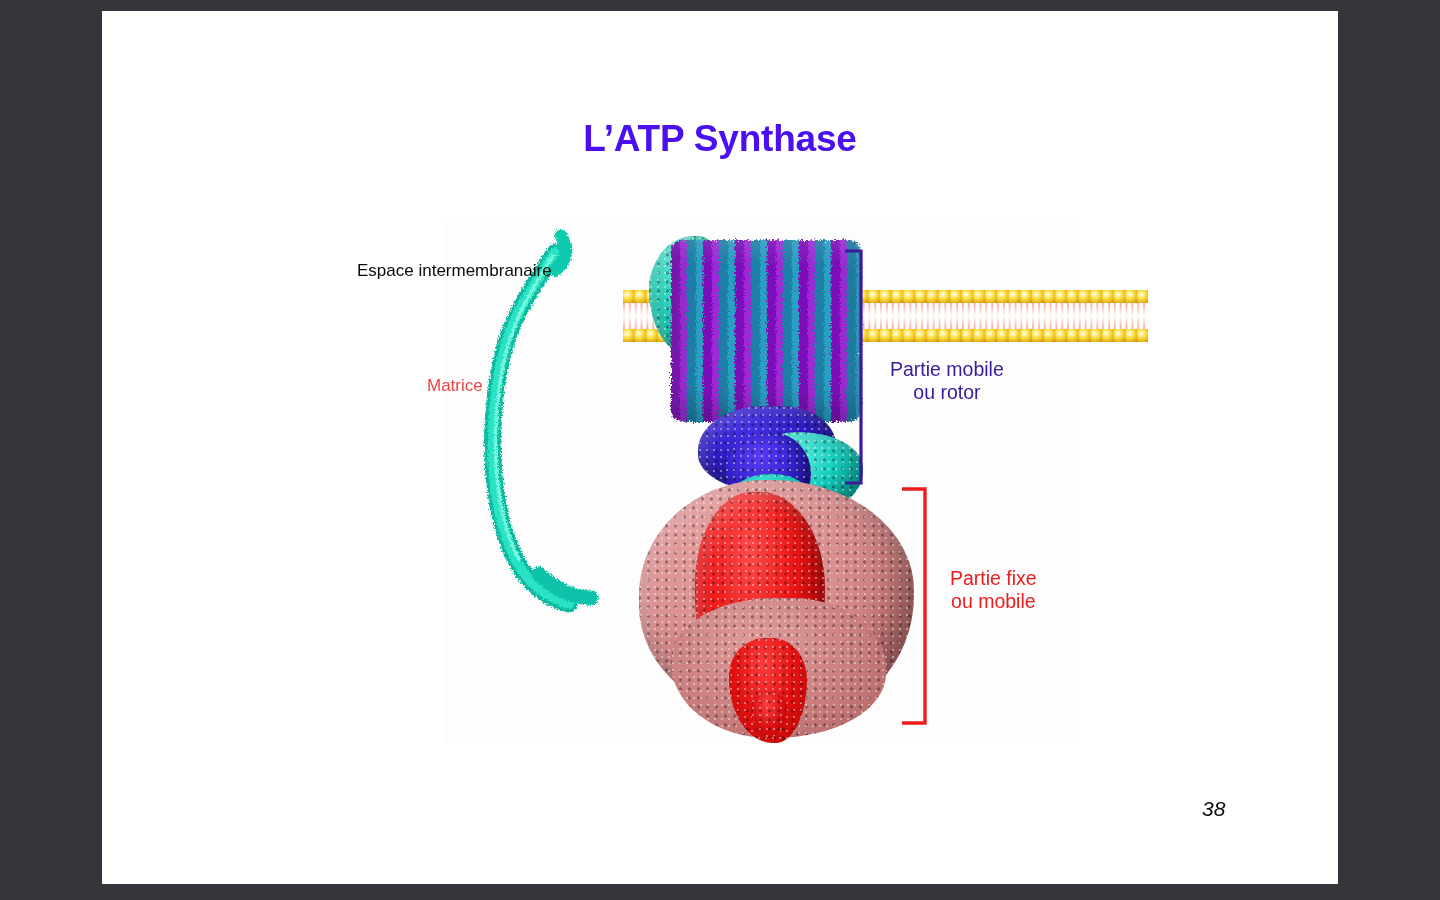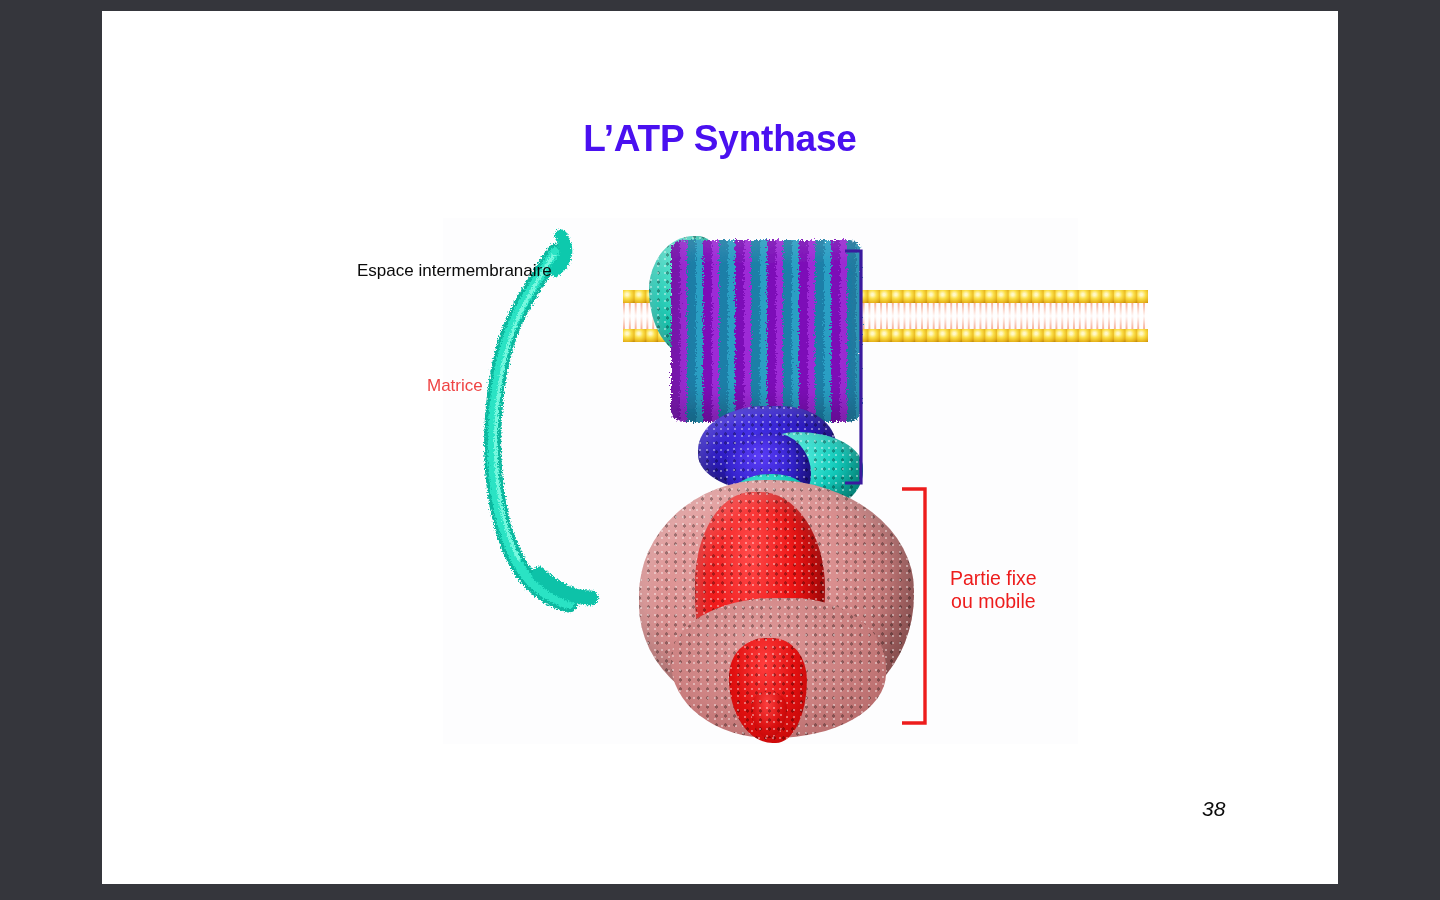--- a/index.html
+++ b/index.html
@@ -273,20 +273,24 @@
   </svg>
 
   <svg class="bracket" id="bracket-stator" viewBox="0 0 30 240">
     <path d="M3,3 L26,3 L26,237 L3,237" fill="none" stroke="#ed1c1c" stroke-width="3.4"></path>
   </svg>
 
   <div class="ann" id="lbl-ims">Espace intermembranaire</div>
 
   <div class="ann" id="lbl-mat">Matrice</div>
 
+  <div class="ann" id="lbl-rotor">
+    <div>Partie mobile</div>
+    <div>ou rotor</div>
+  </div>
 
   <div class="ann" id="lbl-stator">
     <div>Partie fixe</div>
     <div>ou mobile</div>
   </div>
 
   <div id="page-num">38</div>
 </div>
 
 </body></html>

